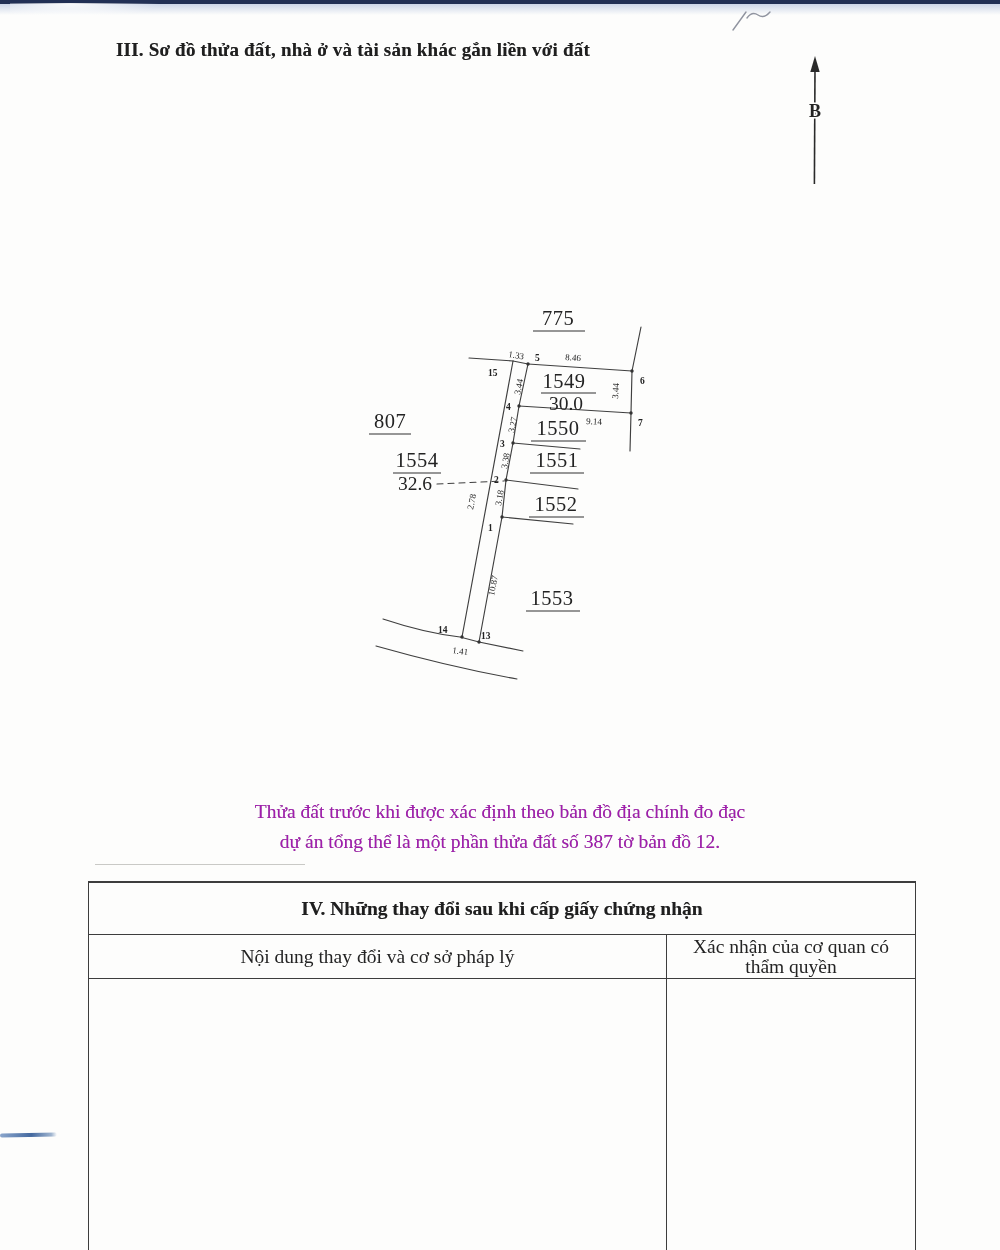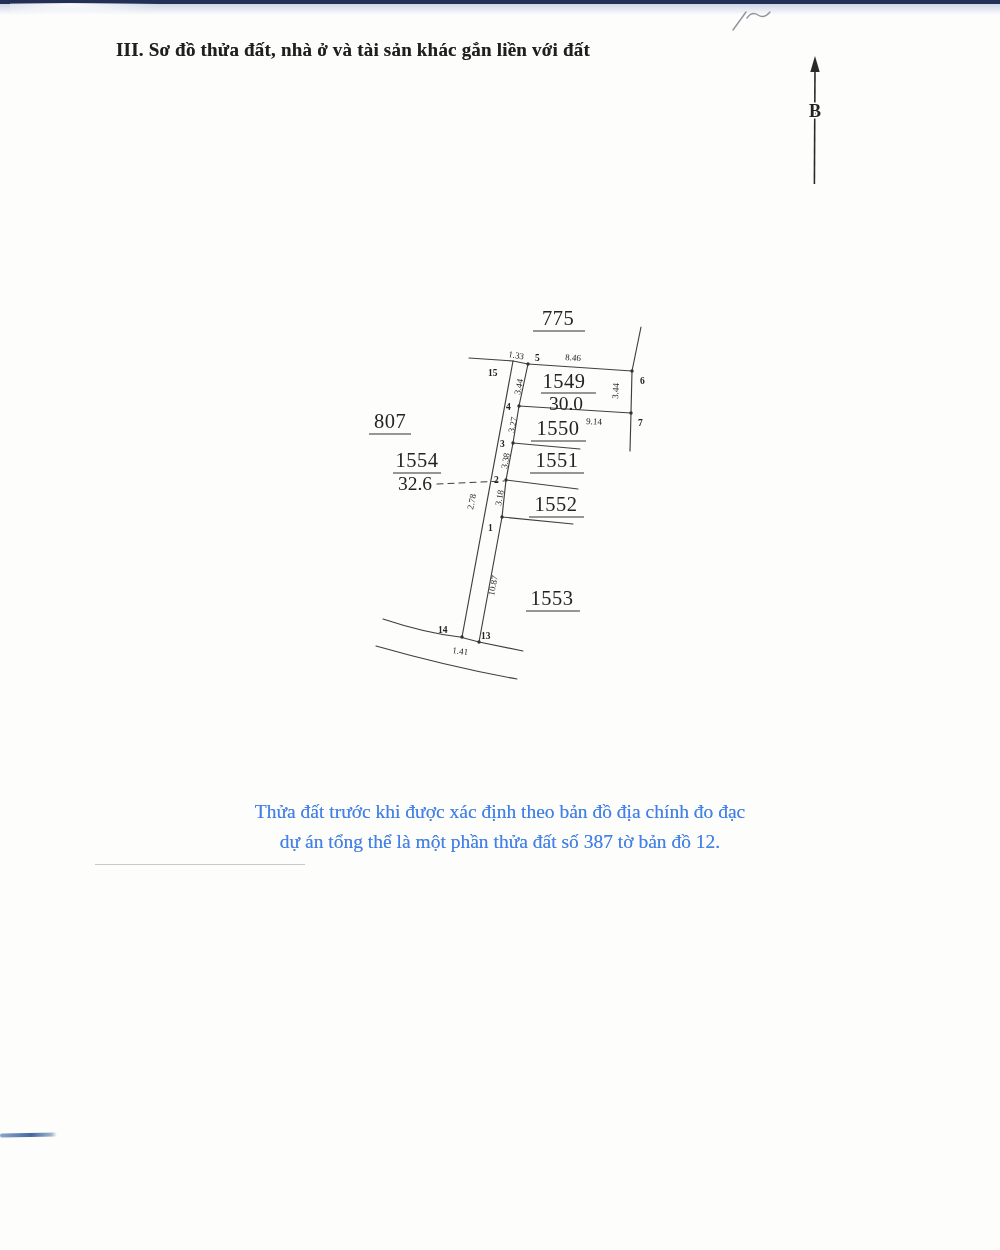--- a/index.html
+++ b/index.html
@@ -20,21 +20,21 @@
     background:radial-gradient(ellipse at 40% 0%,rgba(255,255,255,.95),rgba(255,255,255,0) 70%);}
   .artifact-line{position:absolute;left:95px;top:864px;width:210px;height:1px;background:#c9c9c6;}
   .blue-mark{position:absolute;left:0;top:1133px;width:57px;height:4px;
     background:linear-gradient(to right,#77a;#77a);
     background:linear-gradient(to right,#8ba6cc,#44699f 55%,#9fb4cf 90%,rgba(255,255,255,0));
     border-radius:2px;transform:rotate(-1.2deg);}
   
   .sec3-title{position:absolute;left:116px;top:39px;font-size:19px;font-weight:bold;
     letter-spacing:.2px;color:#1f1f1f;text-shadow:0 0 .5px rgba(0,0,0,.45);}
   .note{position:absolute;left:0;top:797px;width:1000px;text-align:center;
-    font-size:19.5px;line-height:30px;color:#3b82f6;text-shadow:0 0 .4px rgba(0,0,0,.35);}
+    font-size:19.5px;line-height:30px;color:#a21caf;text-shadow:0 0 .4px rgba(0,0,0,.35);}
   
   .changes-table{position:absolute;left:88px;top:881px;width:828px;height:369px;
     border-top:2px solid #3d3d3d;border-left:1.6px solid #3d3d3d;border-right:1.6px solid #3d3d3d;
     box-sizing:border-box;display:flex;flex-direction:column;}
   .t-title-row{height:52px;border-bottom:1.6px solid #3d3d3d;box-sizing:border-box;
     display:flex;align-items:center;justify-content:center;
     font-size:19.5px;font-weight:bold;color:#1f1f1f;text-shadow:0 0 .5px rgba(0,0,0,.4);}
   .t-header-row{height:44px;border-bottom:1.6px solid #3d3d3d;box-sizing:border-box;display:flex;}
   .t-body-row{flex:1;display:flex;}
   .t-col1{width:578px;box-sizing:border-box;border-right:1.6px solid #3d3d3d;
@@ -150,14 +150,25 @@
     <text class="pnum" x="417" y="467" text-anchor="middle">1554</text>
     <line class="ul" x1="393" y1="473" x2="441" y2="473"></line>
     <text class="parea" x="415" y="490" text-anchor="middle">32.6</text>
   </svg>
 
   <div class="note">
     <div>Thửa đất trước khi được xác định theo bản đồ địa chính đo đạc</div>
     <div>dự án tổng thể là một phần thửa đất số 387 tờ bản đồ 12.</div>
   </div>
 
+  <div class="changes-table">
+    <div class="t-title-row">IV. Những thay đổi sau khi cấp giấy chứng nhận</div>
+    <div class="t-header-row">
+      <div class="t-col1">Nội dung thay đổi và cơ sở pháp lý</div>
+      <div class="t-col2">Xác nhận của cơ quan có thẩm quyền</div>
+    </div>
+    <div class="t-body-row">
+      <div class="t-col1"></div>
+      <div class="t-col2"></div>
+    </div>
+  </div>
 
 </div>
 
 </body></html>

